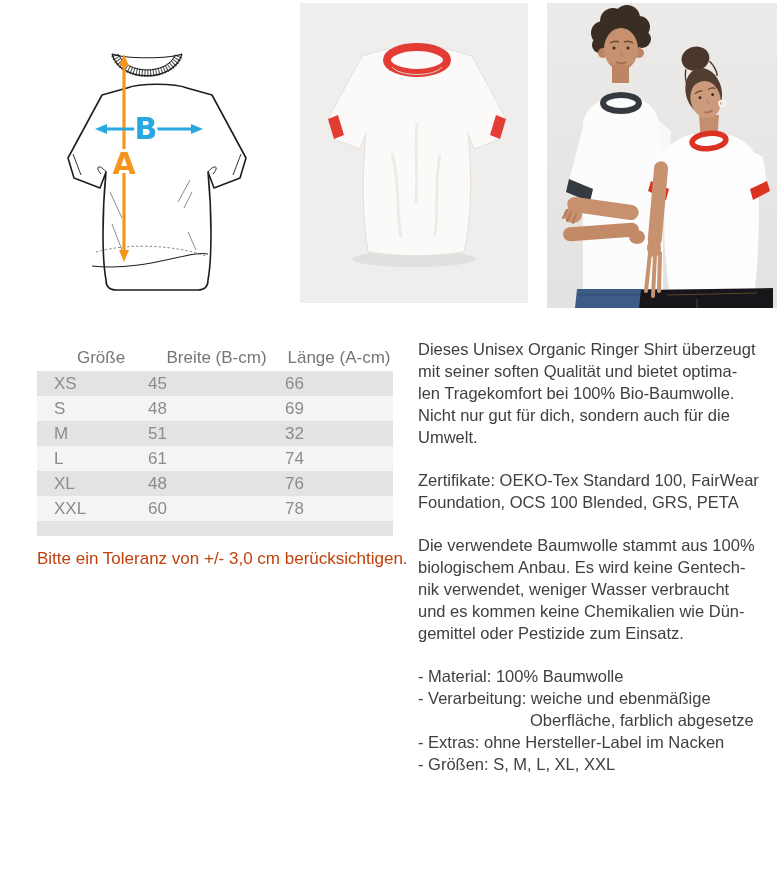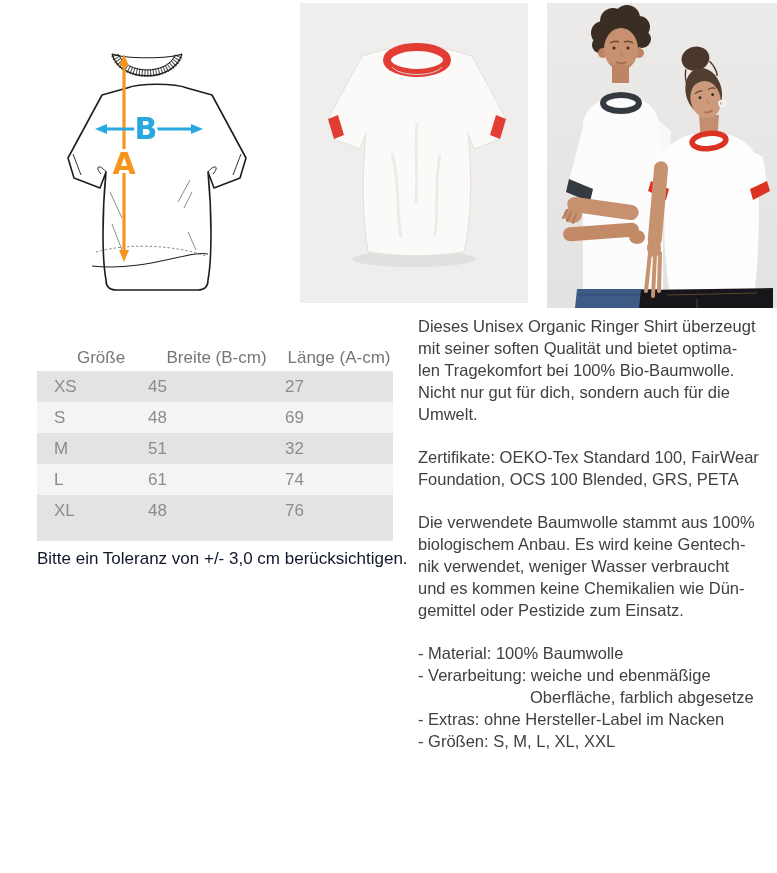--- a/index.html
+++ b/index.html
@@ -21,34 +21,34 @@
     border-collapse:collapse; table-layout:fixed;
     font-size:17px; color:#8c8c8c;
   }
   table.size-table col.c1 { width:111px; }
   table.size-table col.c2 { width:137px; }
   table.size-table col.c3 { width:108px; }
   table.size-table th {
     font-weight:normal; text-align:center; color:#767676;
     height:27px; vertical-align:middle;
   }
-  table.size-table td { height:31px; vertical-align:middle; }
+  table.size-table td { height:25px; vertical-align:middle; }
   table.size-table th:first-child, table.size-table td:first-child { padding-left:17px; }
   table.size-table tr.stripe-dark  { background:#e4e3e3; }
   table.size-table tr.stripe-light { background:#f5f4f4; }
   table.size-table tr.stripe-footer td { height:15px; background:#e4e3e3; }
 
   .tolerance-note {
     position:absolute; left:37px; top:549px;
-    font-size:17px; color:#0f172a;
+    font-size:17px; color:#c2410c;
   }
 
   
   .description {
-    position:absolute; left:418px; top:315px; width:359px;
+    position:absolute; left:418px; top:338px; width:359px;
     font-size:16.5px; line-height:22px; color:#3f4043;
   }
   .description p { white-space:pre; margin:0 0 21px 0; }
   .spec-line { white-space:pre; }
   .spec-line.indent { padding-left:112px; }
 
   
   text.dim-label {
     font-family:"DejaVu Sans", sans-serif; font-weight:bold; font-size:30px;
     paint-order:stroke; stroke:#ffffff; stroke-width:6px; stroke-linejoin:round;
@@ -242,41 +242,46 @@
     <tr>
       <th>Größe</th>
       <th>Breite (B-cm)</th>
       <th>Länge (A-cm)</th>
     </tr>
   </thead>
   <tbody>
     <tr class="stripe-dark">
       <td>XS</td>
       <td>45</td>
-      <td>27</td>
+      <td>66</td>
     </tr>
     <tr class="stripe-light">
       <td>S</td>
       <td>48</td>
       <td>69</td>
     </tr>
     <tr class="stripe-dark">
       <td>M</td>
       <td>51</td>
       <td>32</td>
     </tr>
     <tr class="stripe-light">
       <td>L</td>
       <td>61</td>
       <td>74</td>
     </tr>
     <tr class="stripe-dark">
       <td>XL</td>
       <td>48</td>
       <td>76</td>
+    </tr>
+    <tr class="stripe-light">
+      <td>XXL</td>
+      <td>60</td>
+      <td>78</td>
     </tr>
     <tr class="stripe-footer">
       <td></td>
         <td></td>
         <td></td>
     </tr>
   </tbody>
 </table>
 
 <p class="tolerance-note">Bitte ein Toleranz von +/- 3,0 cm berücksichtigen.</p>

